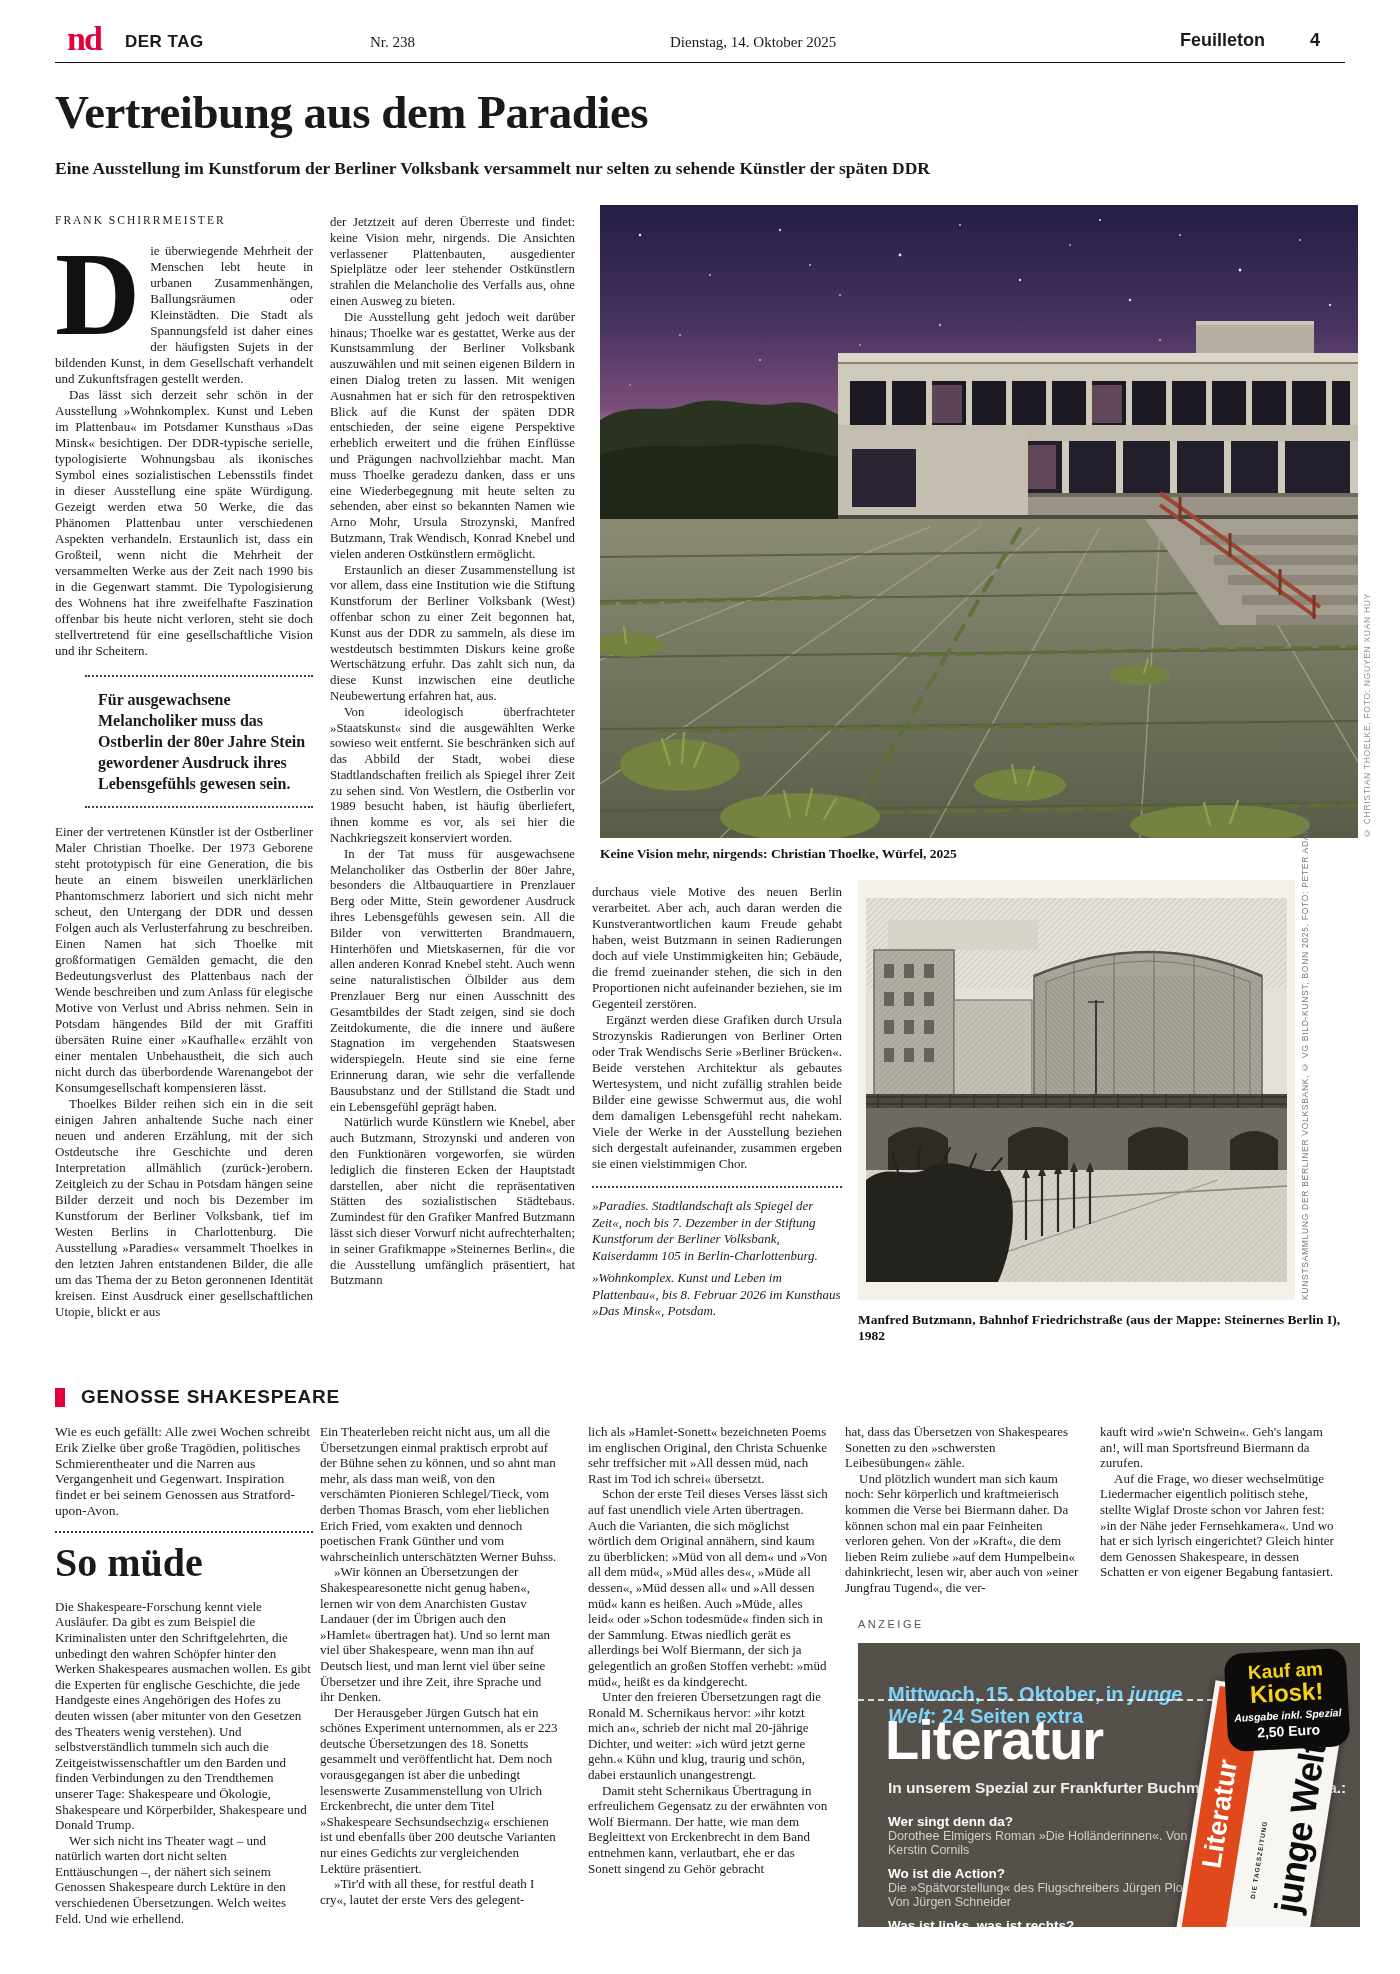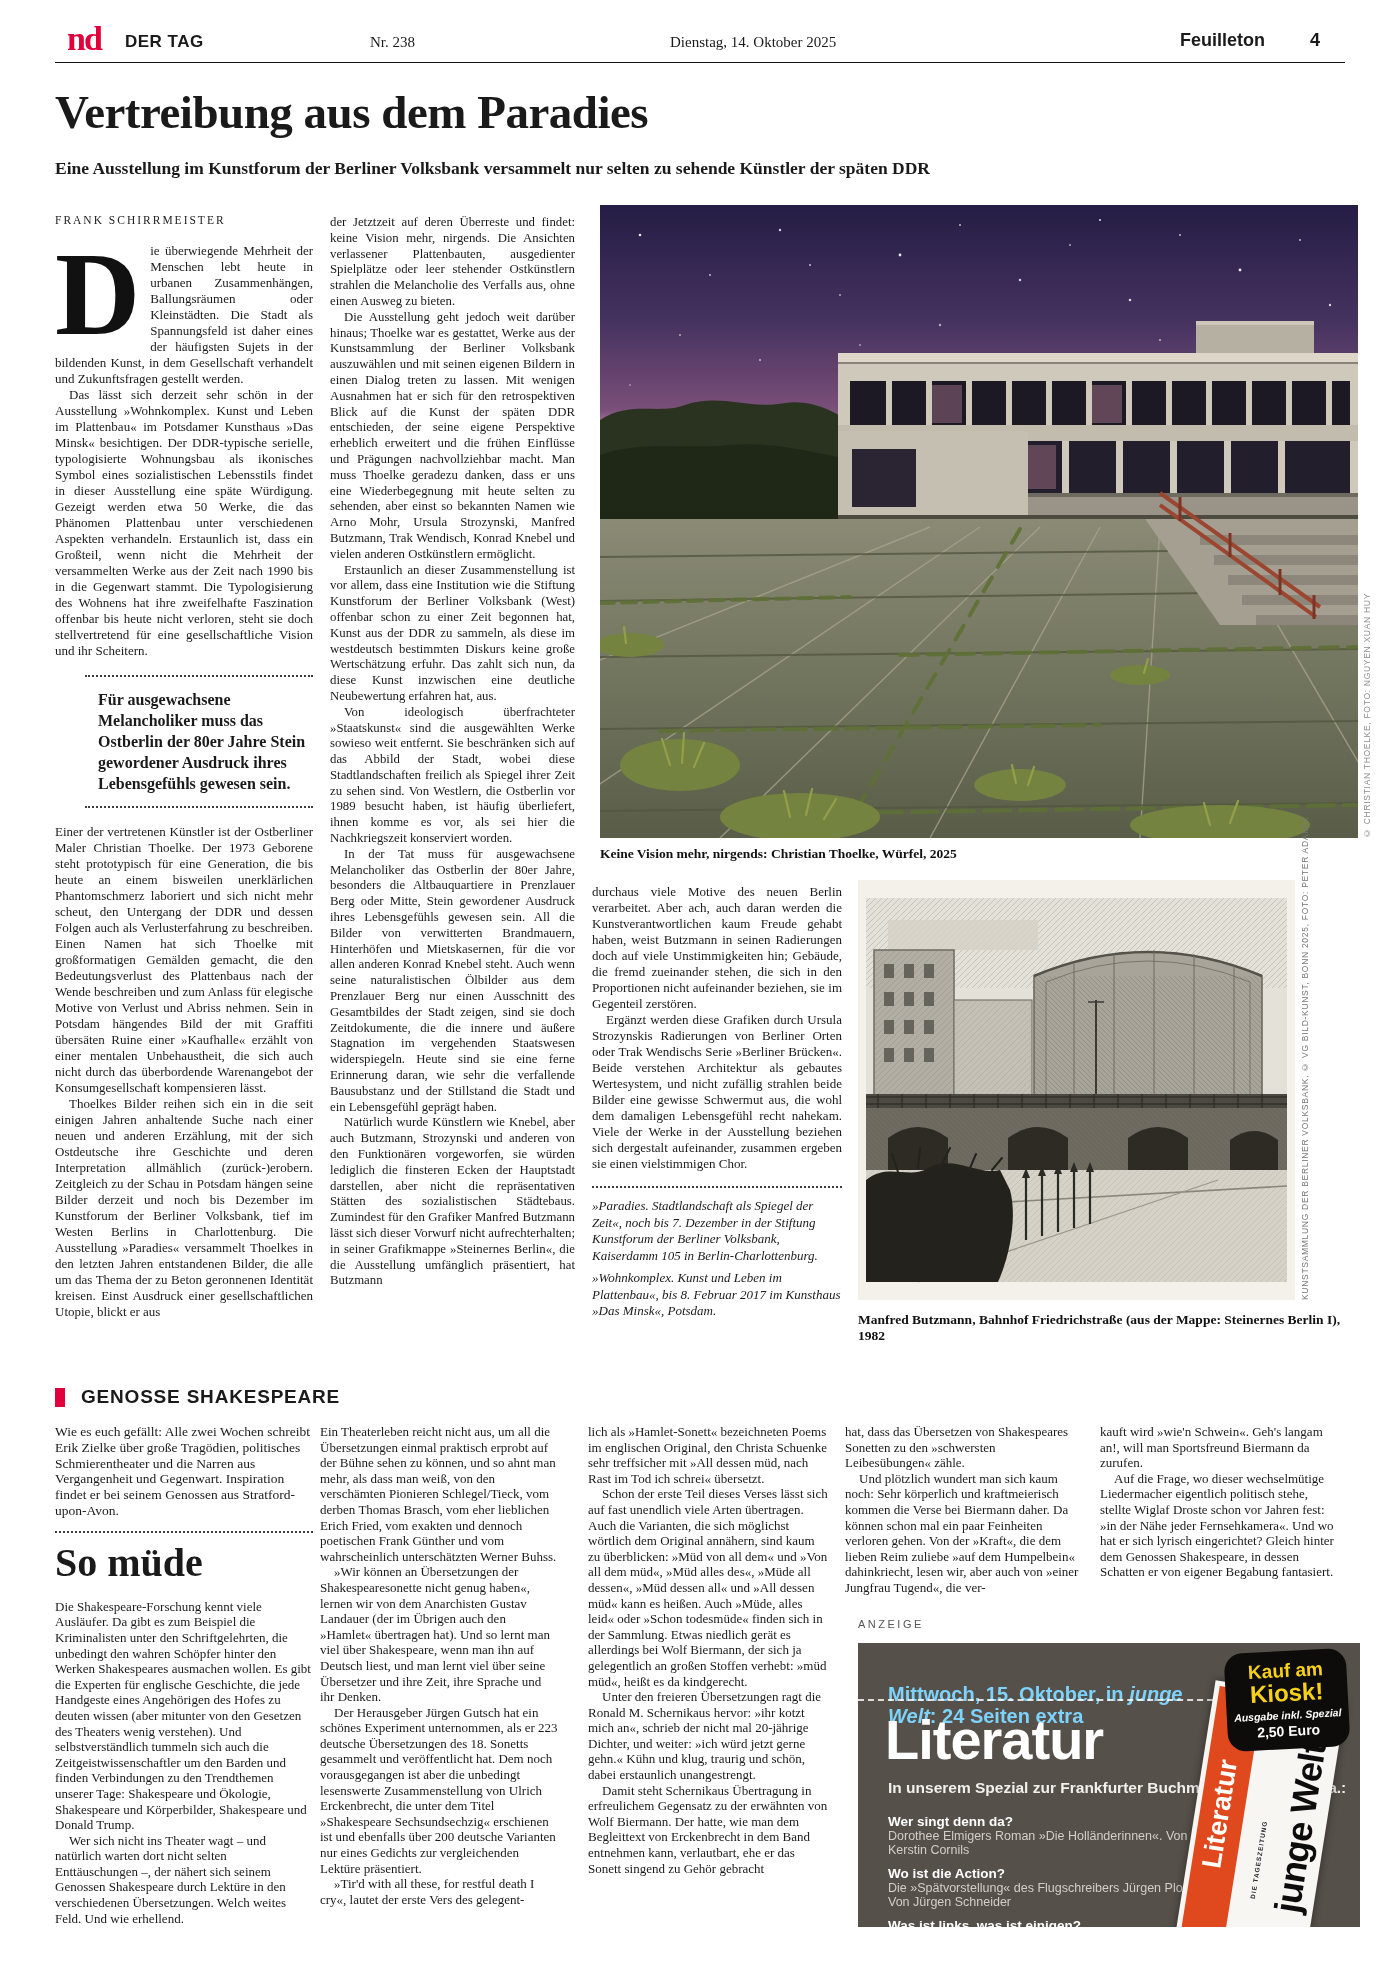--- a/index.html
+++ b/index.html
@@ -283,21 +283,21 @@
     </g>
   </svg>
   <div class="caption cap1">Keine Vision mehr, nirgends: Christian Thoelke, Würfel, 2025</div>
   <div class="vcredit cred1">© CHRISTIAN THOELKE, FOTO: NGUYEN XUAN HUY</div>
 
   <div class="bodycol col3">
     <p>durchaus viele Motive des neuen Berlin verarbeitet. Aber ach, auch daran werden die Kunstverantwortlichen kaum Freude gehabt haben, weist Butzmann in seinen Radierungen doch auf viele Unstimmigkeiten hin; Gebäude, die fremd zueinander stehen, die sich in den Proportionen nicht aufeinander beziehen, sie im Gegenteil zerstören.</p>
     <p class="ind">Ergänzt werden diese Grafiken durch Ursula Strozynskis Radierungen von Berliner Orten oder Trak Wendischs Serie »Berliner Brücken«. Beide verstehen Architektur als gebautes Wertesystem, und nicht zufällig strahlen beide Bilder eine gewisse Schwermut aus, die wohl dem damaligen Lebensgefühl recht nahekam. Viele der Werke in der Ausstellung beziehen sich dergestalt aufeinander, zusammen ergeben sie einen vielstimmigen Chor.</p>
     <div class="refs">
       <p>»Paradies. Stadtlandschaft als Spiegel der Zeit«, noch bis 7. Dezember in der Stiftung Kunstforum der Berliner Volksbank, Kaiserdamm 105 in Berlin-Charlottenburg.</p>
-      <p>»Wohnkomplex. Kunst und Leben im Plattenbau«, bis 8. Februar 2017 im Kunsthaus »Das Minsk«, Potsdam.</p>
+      <p>»Wohnkomplex. Kunst und Leben im Plattenbau«, bis 8. Februar 2026 im Kunsthaus »Das Minsk«, Potsdam.</p>
     </div>
   </div>
 
   <svg class="art2" viewBox="0 0 437 420" preserveAspectRatio="none">
     <defs>
       <pattern id="hatch" width="6" height="6" patternUnits="userSpaceOnUse">
         <path d="M0 6 L6 0" stroke="#8d897e" stroke-width="0.7"></path>
       </pattern>
       <pattern id="hatch2" width="5" height="5" patternUnits="userSpaceOnUse">
         <path d="M0 0 L5 5" stroke="#5d5a52" stroke-width="0.8"></path>
@@ -448,21 +448,21 @@
     <div class="ad-items">
       <div class="item">
         <div class="q">Wer singt denn da?</div>
         <div class="a">Dorothee Elmigers Roman »Die Holländerinnen«. Von Kerstin Cornils</div>
       </div>
       <div class="item">
         <div class="q">Wo ist die Action?</div>
         <div class="a">Die »Spätvorstellung« des Flugschreibers Jürgen Ploog. Von Jürgen Schneider</div>
       </div>
       <div class="item">
-        <div class="q">Was ist links, was ist einigen?</div>
+        <div class="q">Was ist links, was ist rechts?</div>
 
       </div>
 
     </div>
     <div class="mockcard">
       <div class="mock-strip">
         <span>Literatur</span>
       </div>
       <div class="mock-tag">DIE TAGESZEITUNG</div>
       <div class="mock-brand">junge Welt</div>

